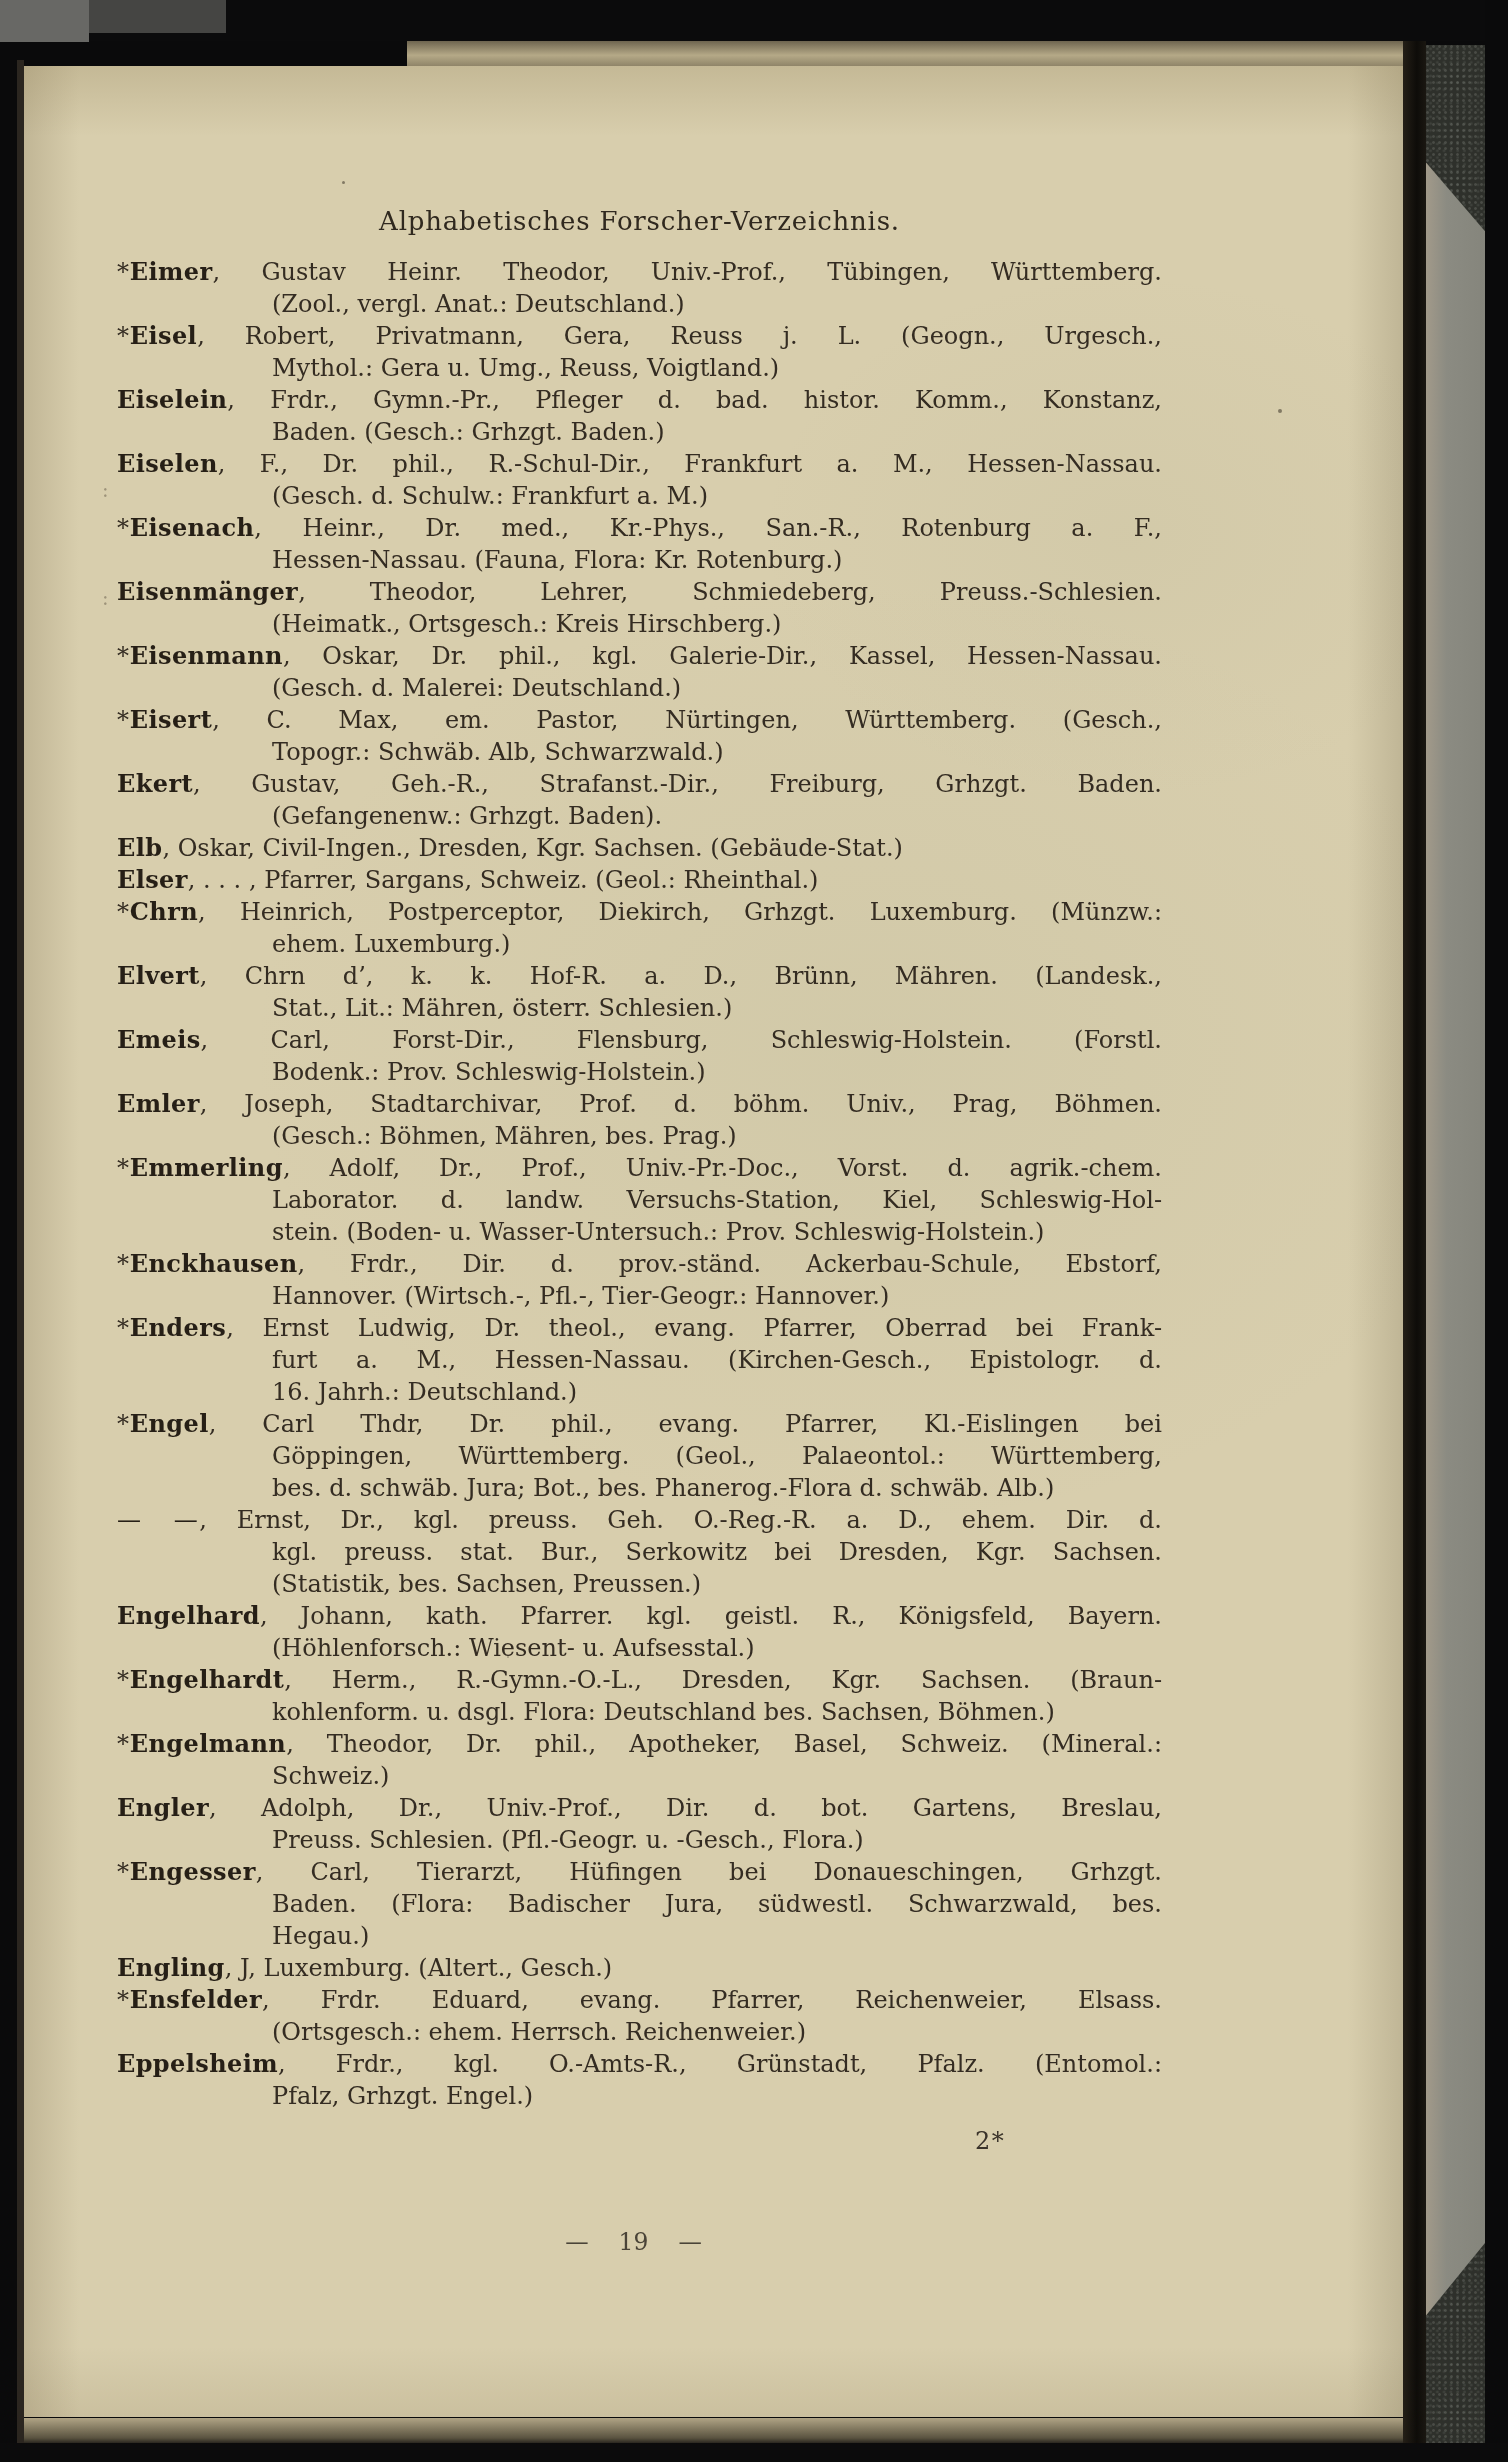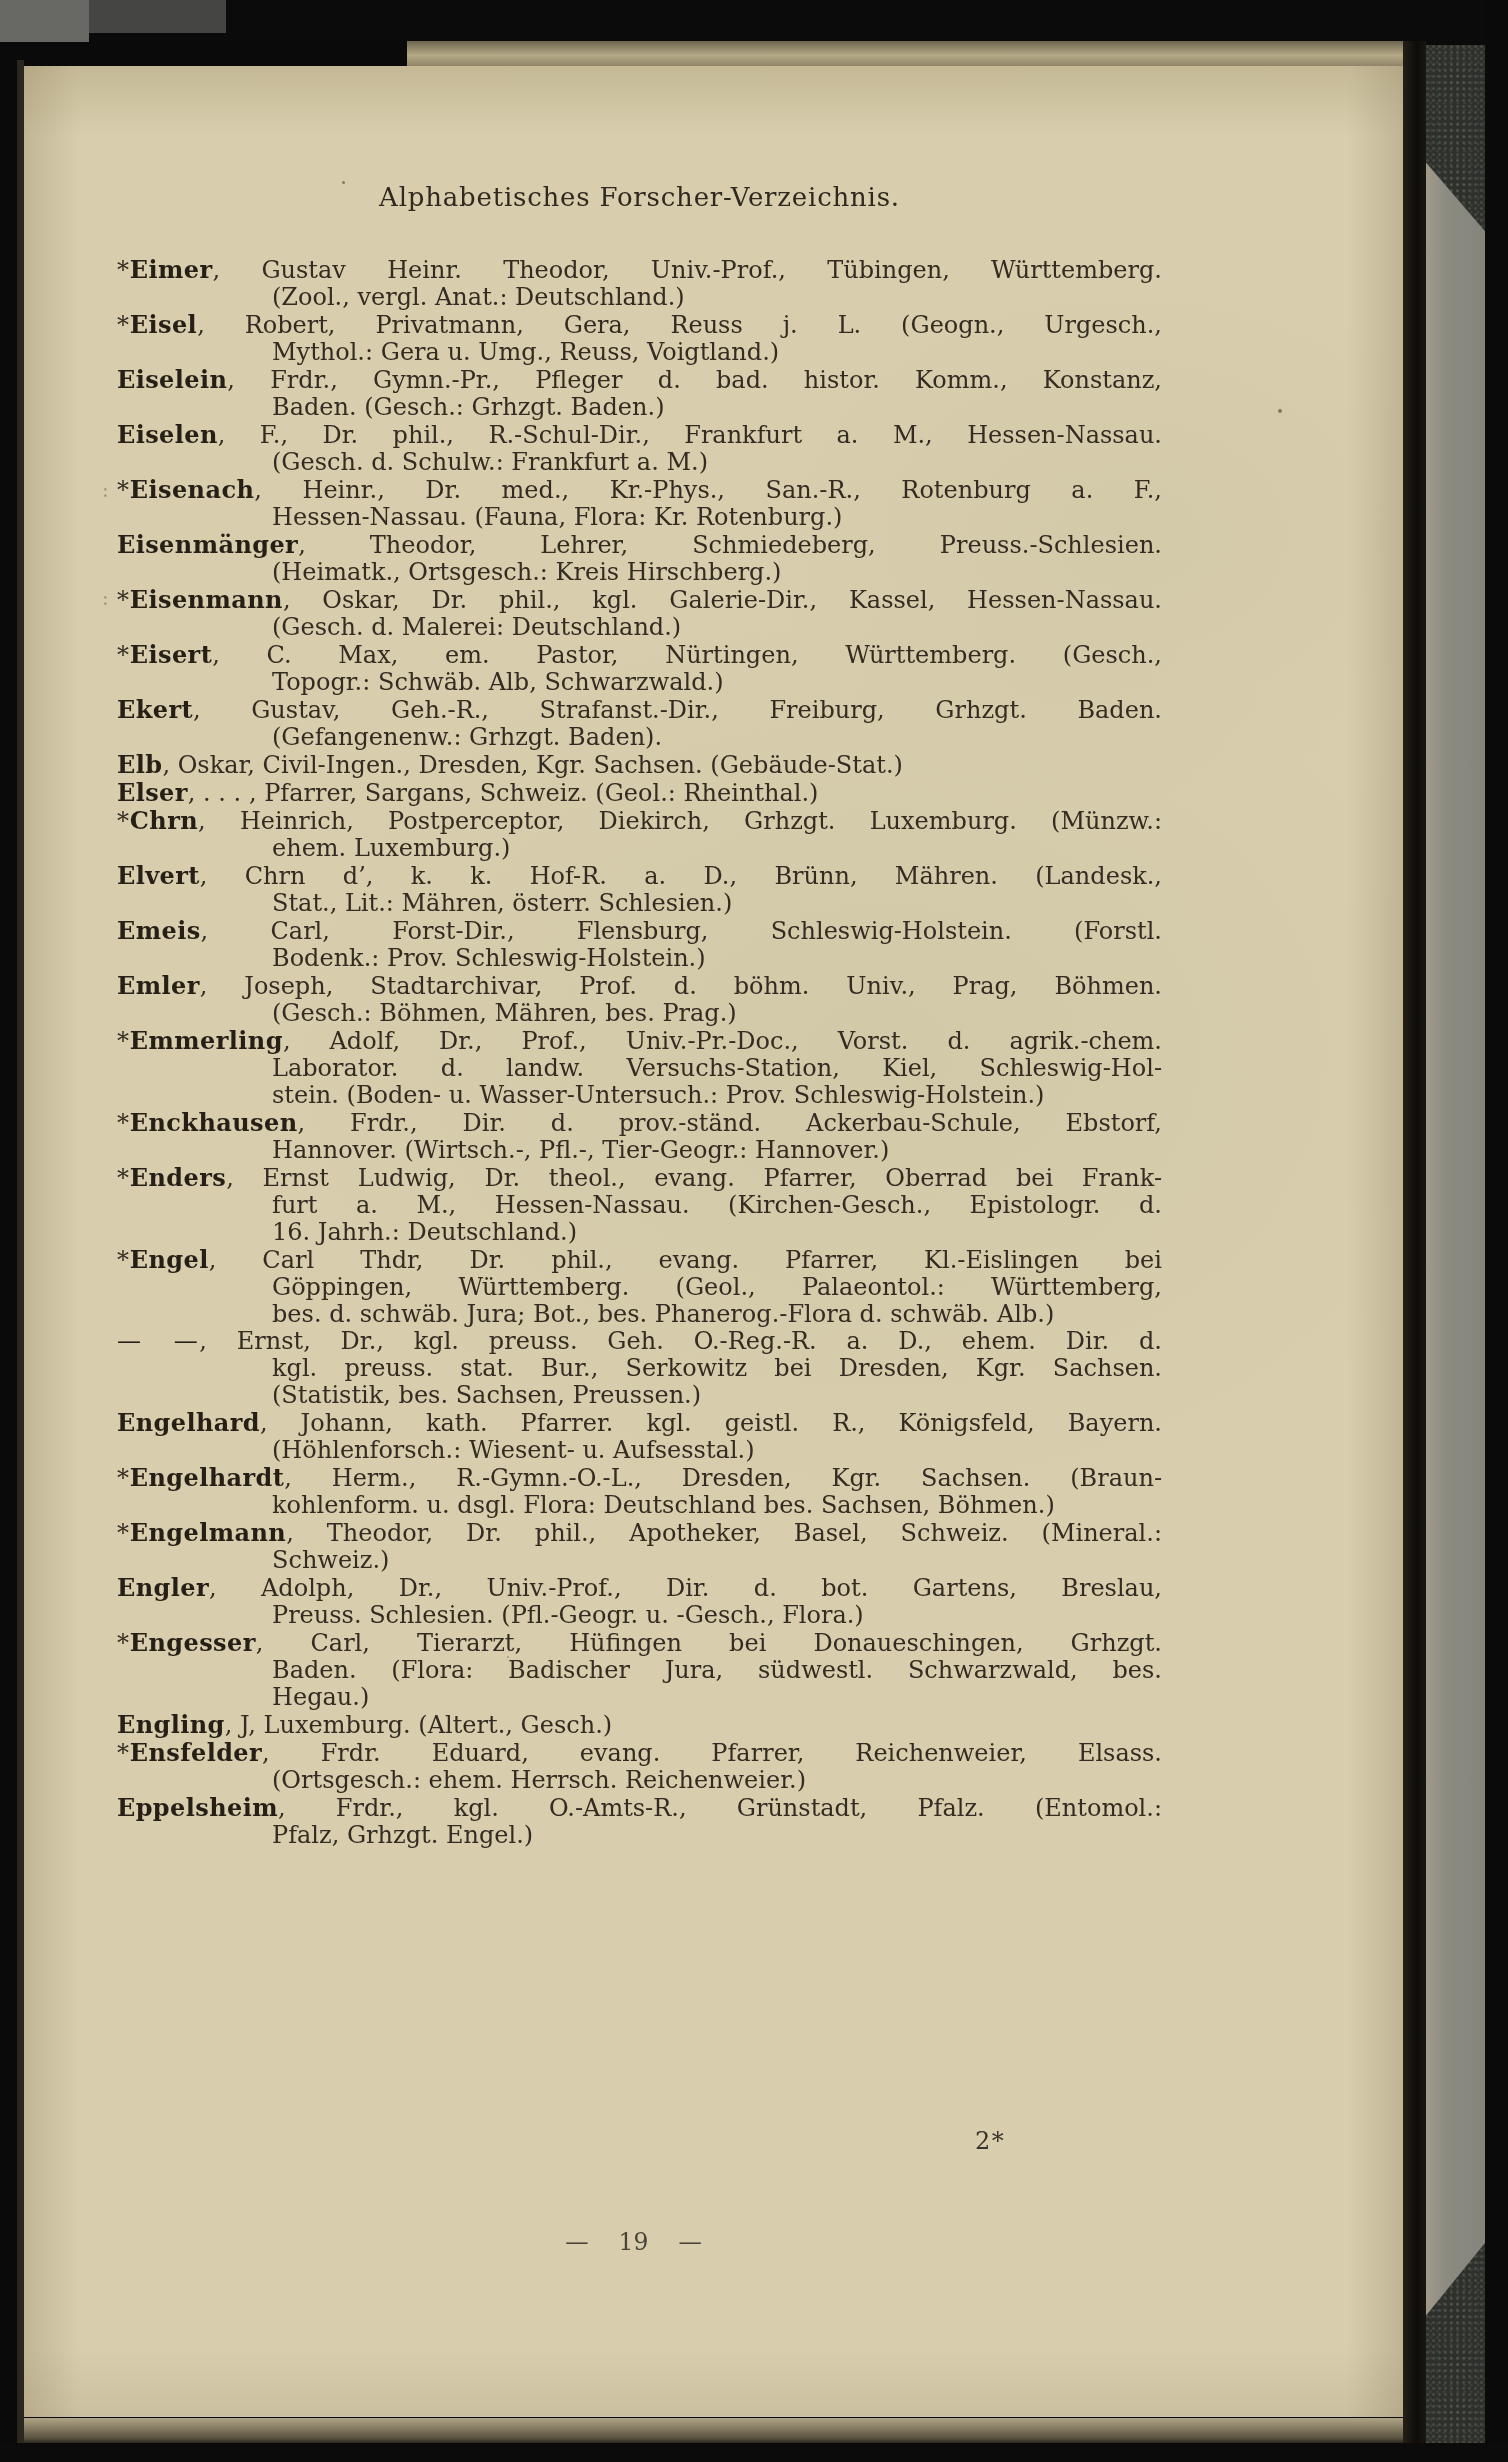--- a/index.html
+++ b/index.html
@@ -40,26 +40,26 @@
       radial-gradient(905px 679px at 62% 42%, rgba(150,156,126,0.10), transparent 70%),
       radial-gradient(528px 377px at 80% 20%, rgba(148,150,120,0.08), transparent 70%),
       linear-gradient(to bottom, rgba(151,135,96,0.30), rgba(0,0,0,0) 3%),
       linear-gradient(to right, rgba(139,125,94,0.30), rgba(0,0,0,0) 4%),
       linear-gradient(to left, rgba(120,110,82,0.26), rgba(0,0,0,0) 4%),
       linear-gradient(to top, rgba(140,126,92,0.18), rgba(0,0,0,0) 3%),
       #d8cead;
     color:#342c22;
   }
   .page-title{
-    position:absolute;left:93px;top:116px;width:1045px;
+    position:absolute;left:93px;top:140px;width:1045px;
     text-align:center;font-size:26px;letter-spacing:0.8px;color:#30291f;
   }
   .entries{
     position:absolute;left:93px;top:190px;width:1045px;
-    font-size:24px;line-height:27px;
+    font-size:24px;line-height:32px;
   }
   .line{text-align:justify;text-justify:inter-word;}
   .line.fill{text-align-last:justify;}
   .line.cont{padding-left:155px;}
   .name{font-weight:bold;letter-spacing:0.4px;color:#261f16;}
   .name.plain{font-weight:normal;letter-spacing:1.5px;}
   .star{letter-spacing:0.8px;}
   .signature-mark{
     position:absolute;left:951px;top:2061px;font-size:24px;letter-spacing:1.5px;color:#3a332a;
   }

